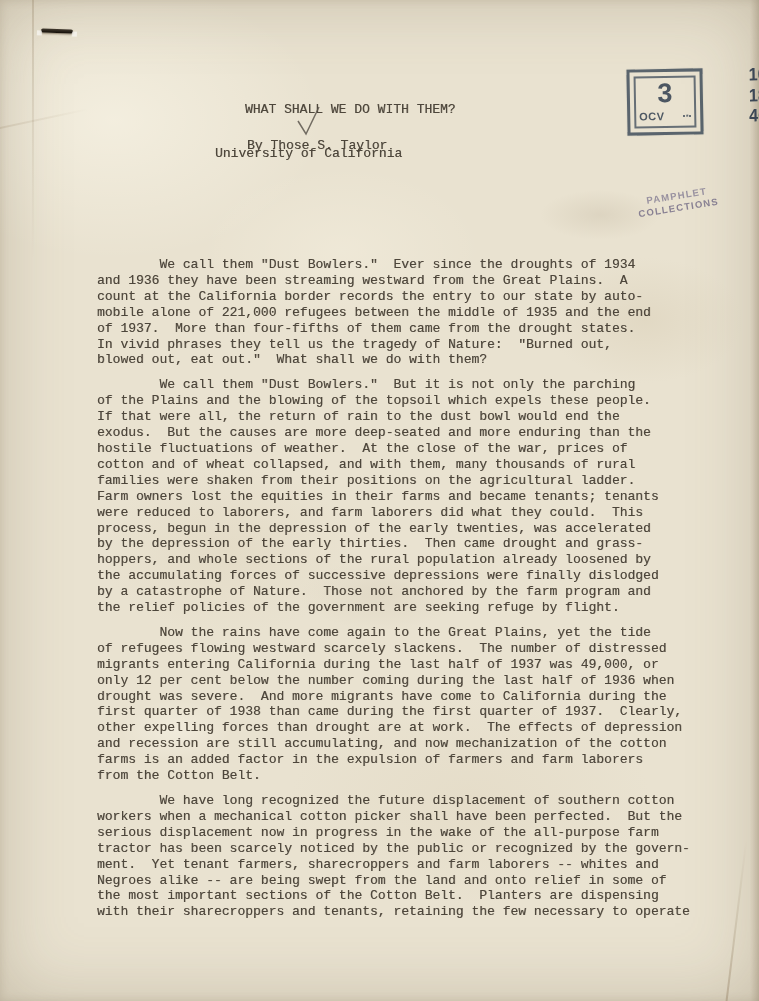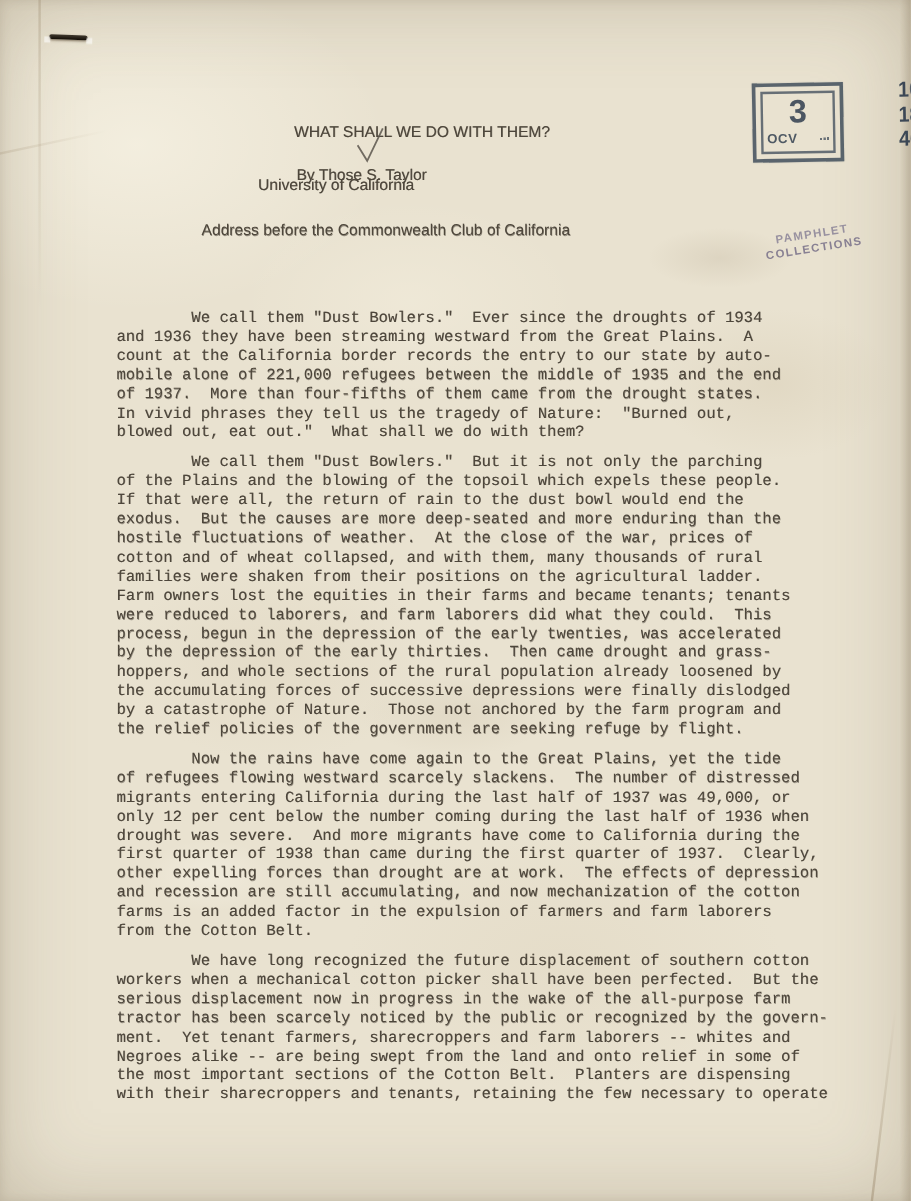--- a/index.html
+++ b/index.html
@@ -51,21 +51,21 @@
     background:linear-gradient(to left,rgba(118,100,72,0.20),transparent);
   }
   .stain{position:absolute;border-radius:50%;pointer-events:none;}
   .stain.s1{left:540px;top:190px;width:120px;height:50px;background:radial-gradient(closest-side,rgba(165,150,125,0.18),transparent);}
   .stain.s2{left:300px;top:560px;width:160px;height:70px;background:radial-gradient(closest-side,rgba(170,155,128,0.13),transparent);}
   .stain.s3{left:120px;top:700px;width:110px;height:60px;background:radial-gradient(closest-side,rgba(255,252,242,0.35),transparent);}
 
   
   .tw{
     position:absolute;
-    font-family:Liberation Sans, sans-serif;
+    font-family:Liberation Mono, monospace;
     font-size:13px;color:#4d463b;white-space:pre;
     text-shadow:0.4px 0.4px 0.5px rgba(77,70,59,0.55);
   }
   .title{left:245px;top:102px;letter-spacing:0;}
   .byline{left:247px;top:138px;}
   .affil{left:215px;top:146px;}
   .addr1{left:168px;top:184px;}
   .addr2{left:242px;top:200px;}
   .checkmark{position:absolute;left:294px;top:104px;}
 
@@ -132,21 +132,20 @@
   <div class="stain s1"></div>
   <div class="stain s2"></div>
   <div class="stain s3"></div>
 
   <div class="tw title">WHAT SHALL WE DO WITH THEM?</div>
   <svg class="checkmark" width="30" height="34" viewBox="0 0 30 34">
     <path d="M4 17 L12 30 L25 3" stroke="#5c564d" stroke-width="1.5" fill="none" opacity="0.85"></path>
   </svg>
   <div class="tw byline">By Those S. Taylor</div>
   <div class="tw affil">University of California</div>
-  <div class="tw addr1">Address before the Commonwealth Club of California</div>
 
   <div class="date-stamp">
     <div class="stamp-box">
       <div class="stamp-box-inner">
         <div class="stamp-number">3</div>
         <div class="stamp-month-row">
           <span class="stamp-month">OCV</span>
           <span class="stamp-dashes"></span>
         </div>
       </div>

